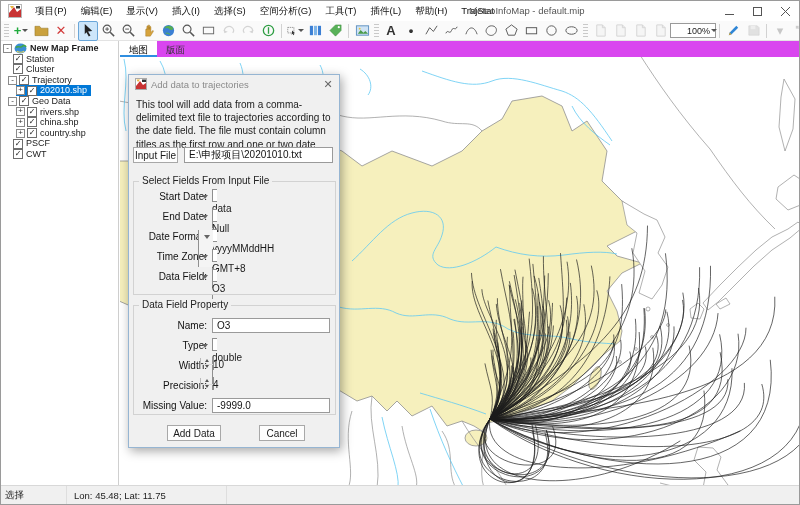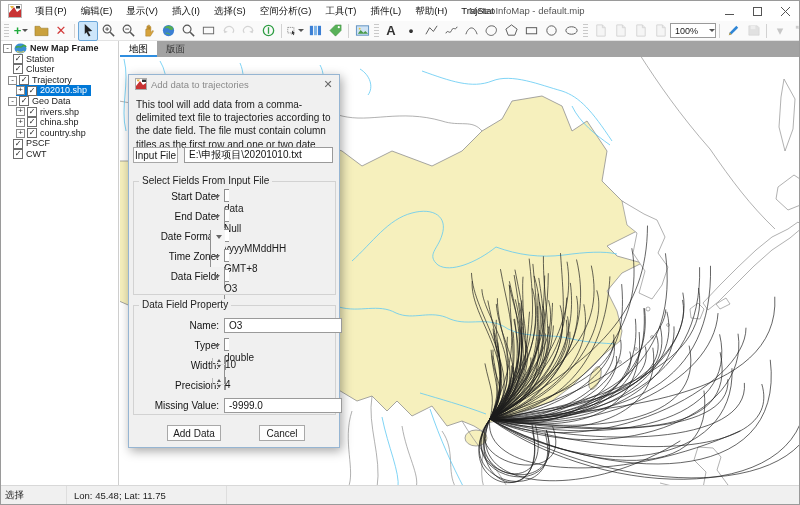--- a/index.html
+++ b/index.html
@@ -21,56 +21,56 @@
           position:relative;border:1px solid transparent;border-radius:2px;flex:0 0 auto;}
   .tb-btn.active{background:#cde6fa;border-color:#6aa6d8;}
   .tb-btn.disabled{opacity:.38;filter:grayscale(1);}
   .tb-txt{font-size:13px;font-weight:bold;line-height:14px;}
   .tb-dd{width:0;height:0;border-left:3px solid transparent;border-right:3px solid transparent;
          border-top:3px solid #555;margin-left:1px;flex:0 0 auto;}
   .tb-sep{width:1px;height:14px;background:#d2d2d2;margin:0 3px;flex:0 0 auto;}
   .tb-grip{width:5px;height:14px;margin:0 2px;flex:0 0 auto;
            background:repeating-linear-gradient(to bottom,#c9c9c9 0 1px,transparent 1px 3px);}
   .tb-combo{width:46px;height:15px;border:1px solid #9a9a9a;background:#fff;display:flex;
-            align-items:center;font-size:9px;padding-left:4px;box-sizing:border-box;flex:0 0 auto;}
+            align-items:center;font-size:9px;padding-left:16px;box-sizing:border-box;flex:0 0 auto;}
   .tb-combo .cv{flex:1;}
   
   .leftpanel{position:absolute;left:0;top:40px;width:118px;bottom:18px;background:#fff;
              border-right:1px solid #cfcfcf;font-size:9px;overflow:hidden;box-sizing:border-box;padding-top:2px;}
   .trow{height:10.6px;line-height:10.6px;display:flex;align-items:center;white-space:nowrap;}
   .hl{display:inline-flex;align-items:center;height:10.6px;padding:0 2px 0 0;}
   .hl.sel{background:#0078d7;color:#fff;}
   .twisty{width:7px;height:7px;border:1px solid #8a8a8a;background:#fff;color:#333;font-size:8px;
           line-height:5px;text-align:center;margin-right:2px;flex:0 0 auto;box-sizing:content-box;}
   .cbx{width:8px;height:8px;border:1px solid #6e6e6e;background:#fff;color:#222;font-size:8px;
        line-height:8px;text-align:center;margin-right:3px;flex:0 0 auto;overflow:hidden;}
   .tlabel{padding-right:2px;}
   .tlabel.b{font-weight:bold;}
   .frameicon{width:13px;height:11px;margin-right:3px;flex:0 0 auto;}
   
   .rightregion{position:absolute;left:119px;top:40px;right:0;bottom:18px;background:#fff;}
-  .tabstrip{height:16px;background:#a3a3a3;display:flex;border-bottom:1px solid #a9d1ee;font-size:9.5px;font-family:Liberation Mono, monospace;}
+  .tabstrip{height:16px;background:#d946ef;display:flex;border-bottom:1px solid #a9d1ee;font-size:9.5px;}
   .tab{padding:1px 9px 0 9px;line-height:15px;color:#333;}
   .tab.active{background:#fff;box-shadow:inset 0 -2px 0 #2f8ee0;color:#000;}
   .mapwrap{position:absolute;left:0;top:16px;right:0;bottom:0;background:#fff;overflow:hidden;}
   
   .dialog{position:absolute;left:127px;top:65px;width:210px;height:372px;background:#f0f0f0;
           border:1px solid #96b5d2;box-shadow:2px 3px 10px rgba(0,0,0,.35);font-size:10px;z-index:10;margin-top:8px;}
   .dlg-title{position:absolute;left:0;top:0;right:0;height:18px;display:flex;align-items:center;}
   .dlg-title .ic{width:12px;height:12px;margin:0 4px 0 6px;flex:0 0 auto;}
   .dlg-title .tt{color:#8a8a8a;font-size:9.5px;flex:1;}
   .dlg-x{width:22px;text-align:center;color:#666;font-size:11px;line-height:18px;}
   .dlg-desc{position:absolute;left:7px;top:23px;width:197px;line-height:1.32;color:#1c1c1c;}
   .dbtn{position:absolute;height:16px;border:1px solid #a8a8a8;background:#fdfdfd;text-align:center;
         line-height:15px;box-sizing:border-box;}
   .tfield{position:absolute;height:16px;border:1px solid #9a9a9a;background:#fff;font-size:10px;
           font-family:inherit;padding:0 4px;box-sizing:border-box;color:#111;}
   .group{position:absolute;border:1px solid #d2d2d2;left:4px;width:201px;}
   .legend{position:absolute;left:10px;background:#f0f0f0;padding:0 3px;color:#222;}
-  .drow{position:absolute;left:12px;width:100%;height:15px;}
+  .drow{position:absolute;left:0;width:100%;height:15px;}
   .dlabel{position:absolute;left:6px;width:72px;text-align:right;line-height:15px;color:#111;}
   .ctrl{position:absolute;left:83px;width:118px;height:15px;box-sizing:border-box;}
   .combo{border:1px solid #8f8f8f;background:#fff;line-height:13px;padding-left:4px;position:relative;}
   .combo .cval{display:block;padding-right:16px;overflow:hidden;}
   .carrow{position:absolute;right:5px;top:5px;width:0;height:0;border-left:3.5px solid transparent;
           border-right:3.5px solid transparent;border-top:4px solid #666;}
   .combo.split .cbtn{position:absolute;right:0;top:0;bottom:0;width:14px;border-left:1px solid #8f8f8f;background:#f4f4f4;}
   .combo.split .carrow{right:3px;}
   .spin{border:1px solid #8f8f8f;background:#fca5a5;position:relative;}
   .sval{position:absolute;left:0;right:16px;top:0;bottom:0;text-align:right;line-height:13px;}

